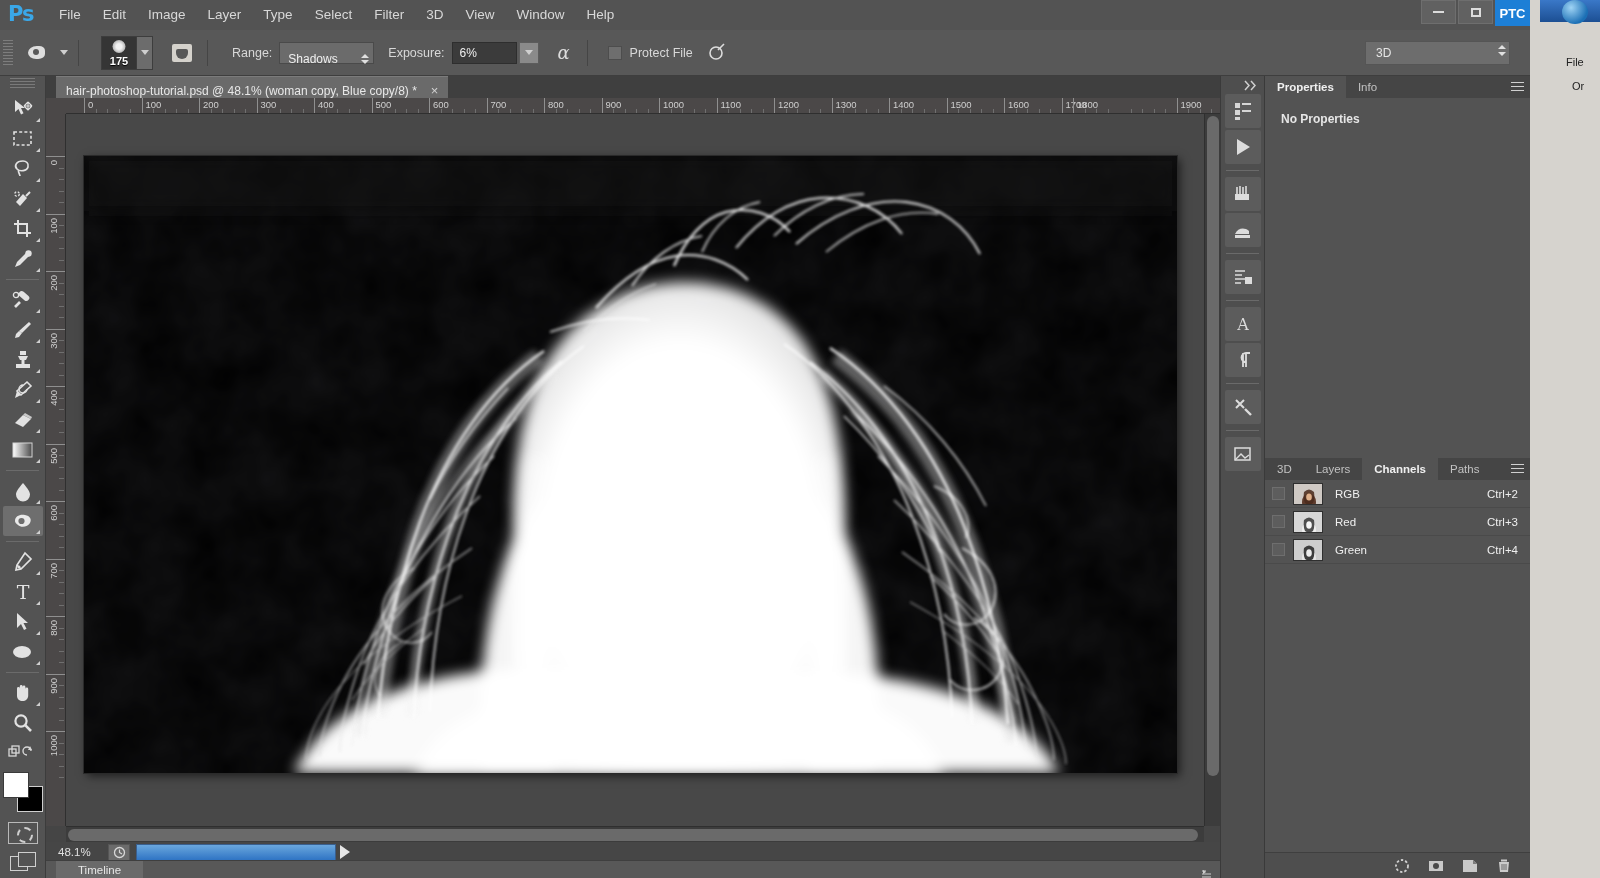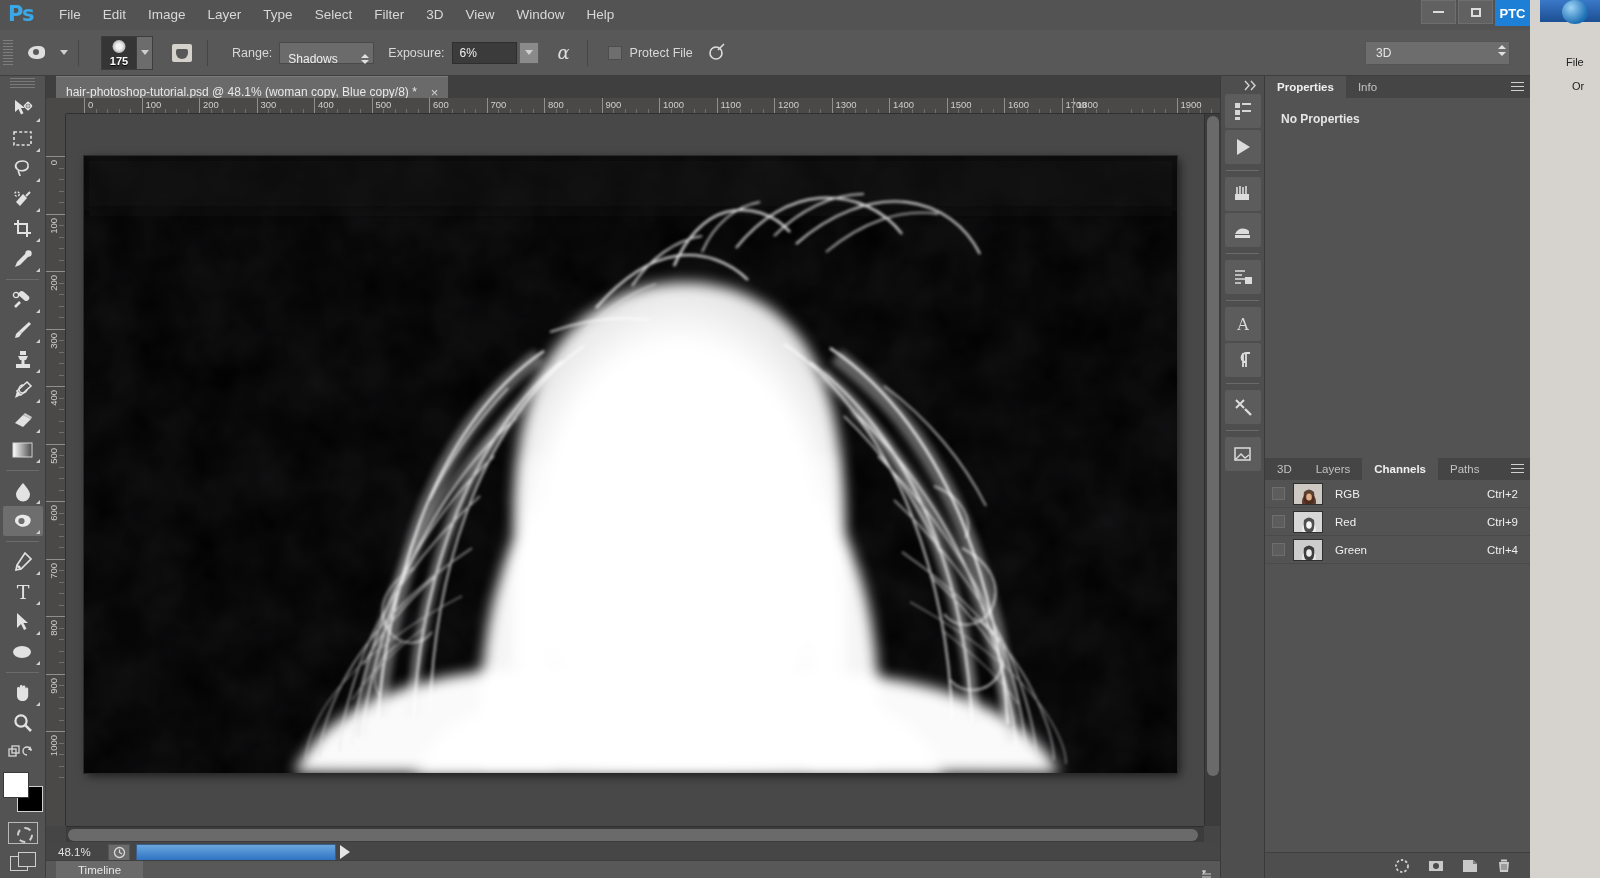--- a/index.html
+++ b/index.html
@@ -98,21 +98,21 @@
   .qmask::after { content:""; position:absolute; left:8px; top:4px; width:12px; height:12px; border-radius:50%;
       border: 2px dashed #cfcfcf; }
   .scrmode { width: 26px; height: 22px; margin: 8px auto 0 auto; position: relative; }
   .scrmode::before { content:""; position:absolute; left:0; top:4px; width:16px; height:13px; border:1px solid #cfcfcf; }
   .scrmode::after { content:""; position:absolute; left:8px; top:0; width:16px; height:13px; border:1px solid #cfcfcf; background:#535353; }
 
   
   .doc { position: absolute; top: 76px; left: 46px; width: 1174px; height: 802px; background: #454545; }
   .tabstrip { position: absolute; top: 0; left: 0; width: 100%; height: 22px; background: #3f3f3f; }
   .doctab { position: absolute; left: 10px; top: 0px; height: 22px; background: #6a6a6a; display: flex;
-            align-items: flex-start; padding: 8px 10px; font-size: 12px; color: #e8e8e8; border-top: 1px solid #7b7b7b; }
+            align-items: flex-end; padding: 0 10px; font-size: 12px; color: #e8e8e8; border-top: 1px solid #7b7b7b; }
   .doctab .x { margin-left: 14px; font-size: 13px; color: #d2d2d2; }
   .ruler-h { position: absolute; top: 22px; left: 20px; right: 0; height: 16px; background: #4b4848;
              border-bottom: 1px solid #2f2f2f; overflow: hidden; }
   .rtick { position: absolute; top: 0; height: 16px; border-left: 1px solid #8f8f8f; }
   .rtick span { position: absolute; left: 3px; top: 1px; font-size: 9.5px; color: #cfcfcf; }
   .rtick.minor { height: 5px; border-left: 1px solid #6f6f6f; top: 11px; }
   .ruler-v { position: absolute; top: 38px; left: 0; width: 20px; bottom: 52px; background: #4b4848;
              border-right: 1px solid #2f2f2f; overflow: hidden; }
   .vtick { position: absolute; left: 0; width: 20px; border-top: 1px solid #8f8f8f; }
   .vtick span { position: absolute; left: 2px; top: 3px; font-size: 9.5px; color: #cfcfcf;
@@ -921,21 +921,21 @@
         </div>
         <div class="chan-thumb">
           <svg width="30" height="22" viewBox="0 0 30 22">
               <rect width="30" height="22" fill="#d7d7d7"></rect>
               <ellipse cx="15" cy="18" rx="7" ry="9" fill="#efefef"></ellipse>
               <path d="M10 8 q5 -5 10 0 q1 7 -1 11 q-4 3 -8 0 q-2 -4 -1 -11Z" fill="#4f4f4f"></path>
               <ellipse cx="15" cy="13" rx="2.8" ry="3.8" fill="#f6f6f6"></ellipse>
             </svg>
         </div>
         <div class="chan-name">Red</div>
-        <div class="chan-short">Ctrl+9</div>
+        <div class="chan-short">Ctrl+3</div>
       </div>
 
       <div class="chan-row">
         <div class="eye-cell">
           <span style="display:block;width:13px;height:13px;border:1px solid #6e6e6e;background:#5d5d5d;"></span>
         </div>
         <div class="chan-thumb">
           <svg width="30" height="22" viewBox="0 0 30 22">
               <rect width="30" height="22" fill="#cdcdcd"></rect>
               <ellipse cx="15" cy="18" rx="7" ry="9" fill="#e6e6e6"></ellipse>

